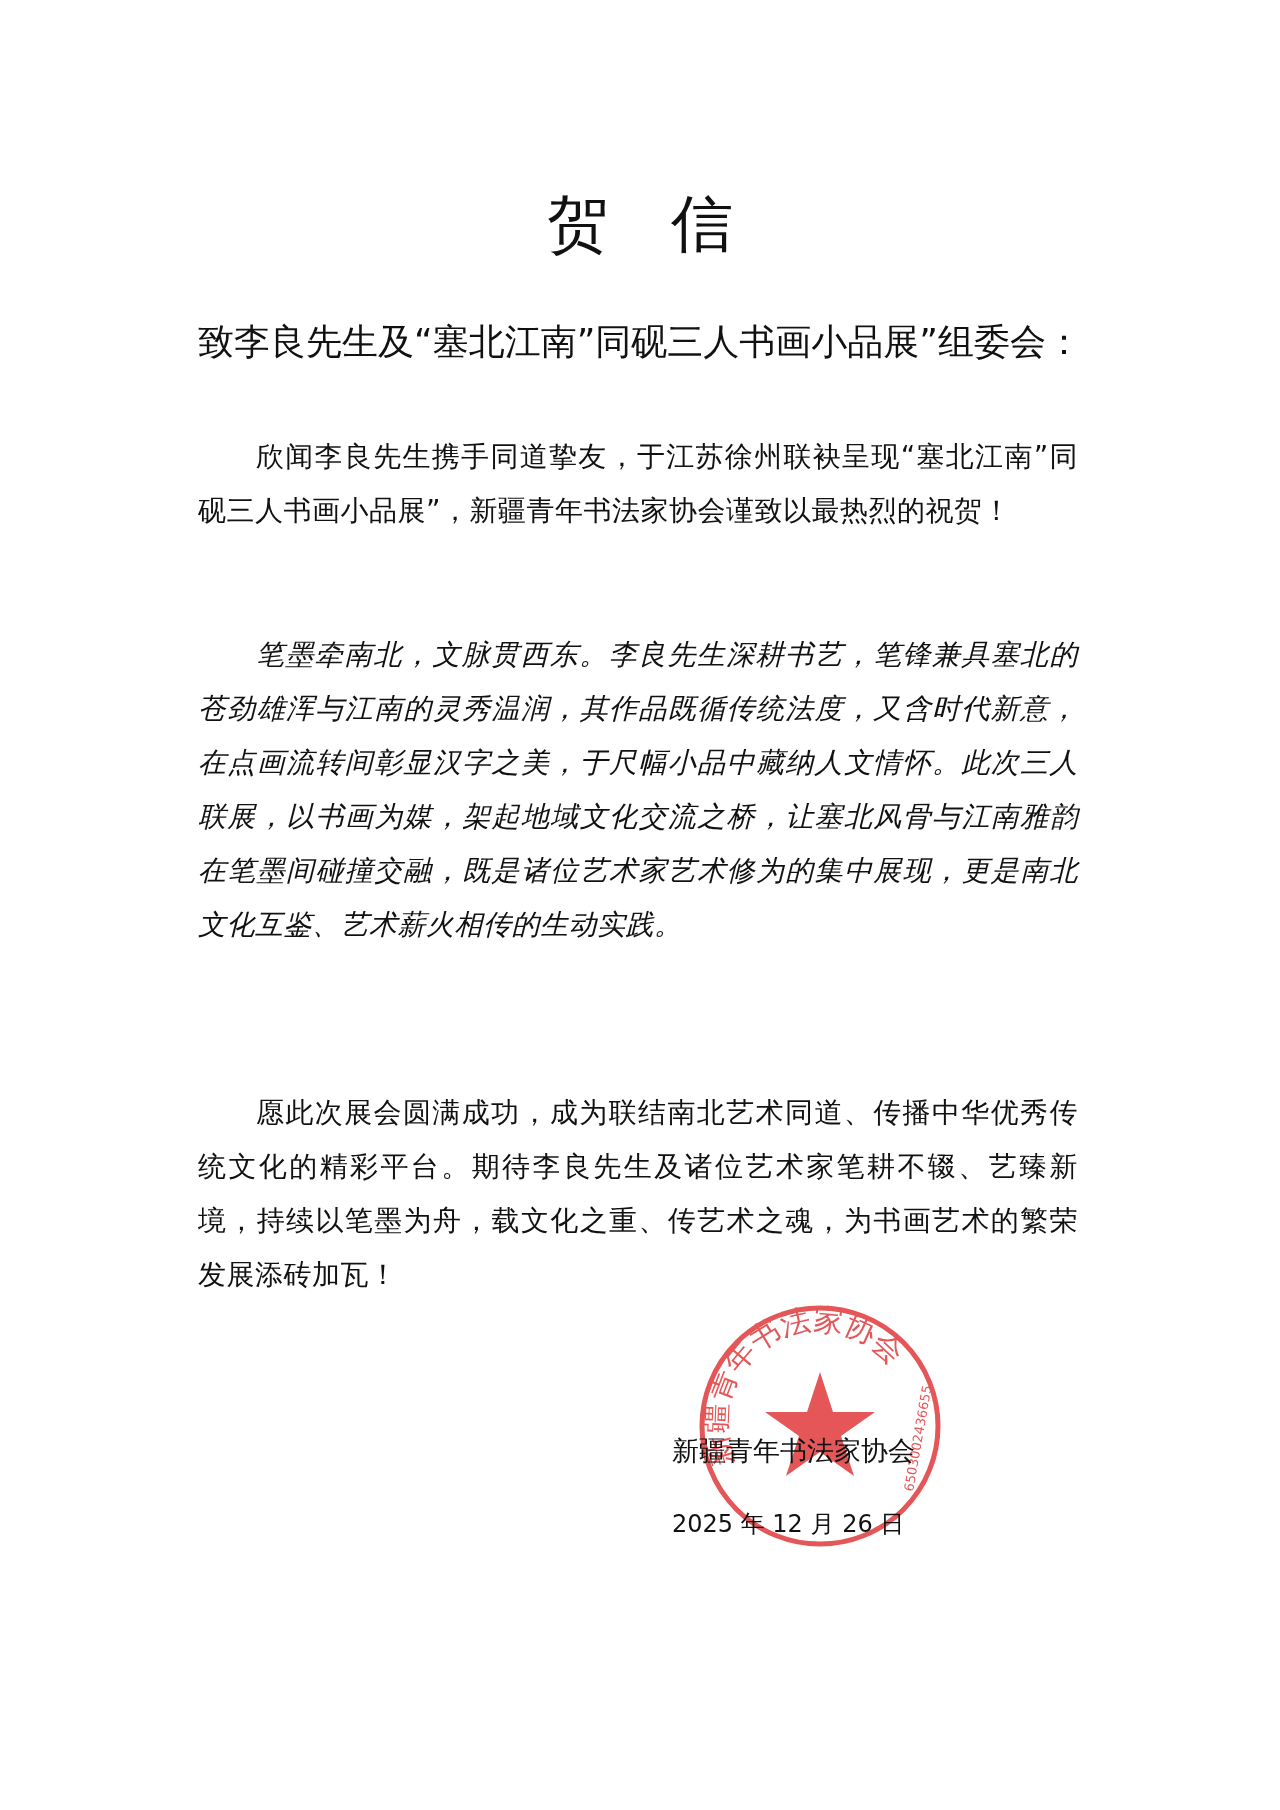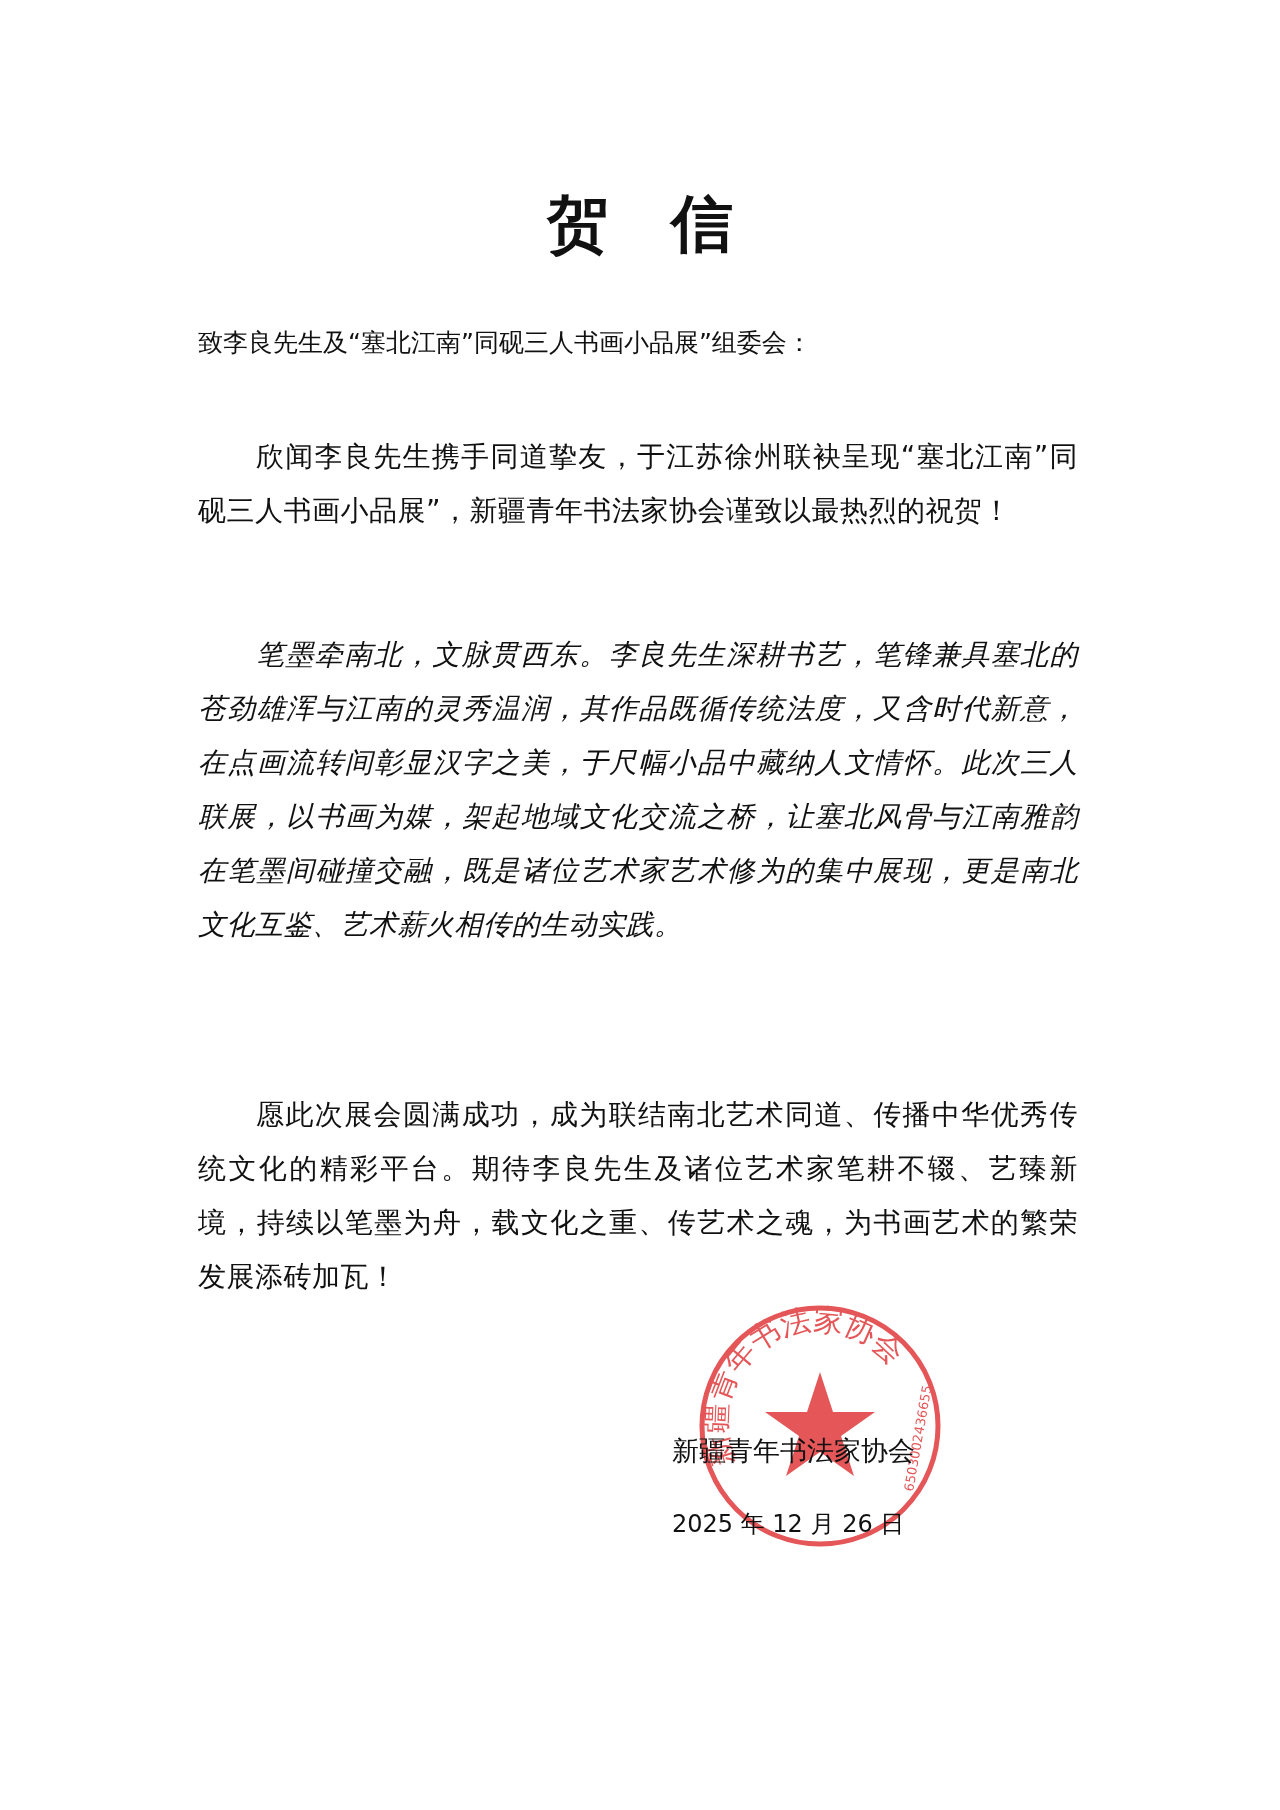--- a/index.html
+++ b/index.html
@@ -1,25 +1,25 @@
 <!DOCTYPE html>
 <html><head>
 <meta charset="utf-8">
 <style>
   html,body{margin:0;padding:0;background:#fff;}
   body{width:1280px;height:1810px;position:relative;overflow:hidden;
        font-family:"DejaVu Sans","Liberation Sans",sans-serif;color:#111;}
   .title{position:absolute;top:182px;left:0;width:1280px;text-align:center;
-         font-size:62px;letter-spacing:62px;text-indent:62px;font-weight:700;}
-  .salutation{position:absolute;top:326px;left:198px;font-size:25px;white-space:nowrap;}
+         font-size:62px;letter-spacing:62px;text-indent:62px;font-weight:400;}
+  .salutation{position:absolute;top:318px;left:198px;font-size:36px;white-space:nowrap;}
   .para{position:absolute;left:198px;width:880px;font-size:28px;line-height:54px;
         text-indent:58px;margin:0;text-align:justify;letter-spacing:0.5px;}
   .p1{top:430px;}
   .p2{top:628px;font-style:italic;}
-  .p3{top:1088px;}
+  .p3{top:1088px;font-family:Liberation Mono, monospace;}
   .sig{position:absolute;left:672px;top:1433px;font-size:27px;white-space:nowrap;z-index:2;}
   .date{position:absolute;left:672px;top:1508px;font-size:24px;white-space:nowrap;z-index:2;}
   .seal{position:absolute;left:695px;top:1302px;width:250px;height:248px;z-index:1;opacity:0.85;}
 </style>
 </head>
 <body>
 
 <div class="title">贺信</div>
 
 <div class="salutation">致李良先生及“塞北江南”同砚三人书画小品展”组委会：</div>

